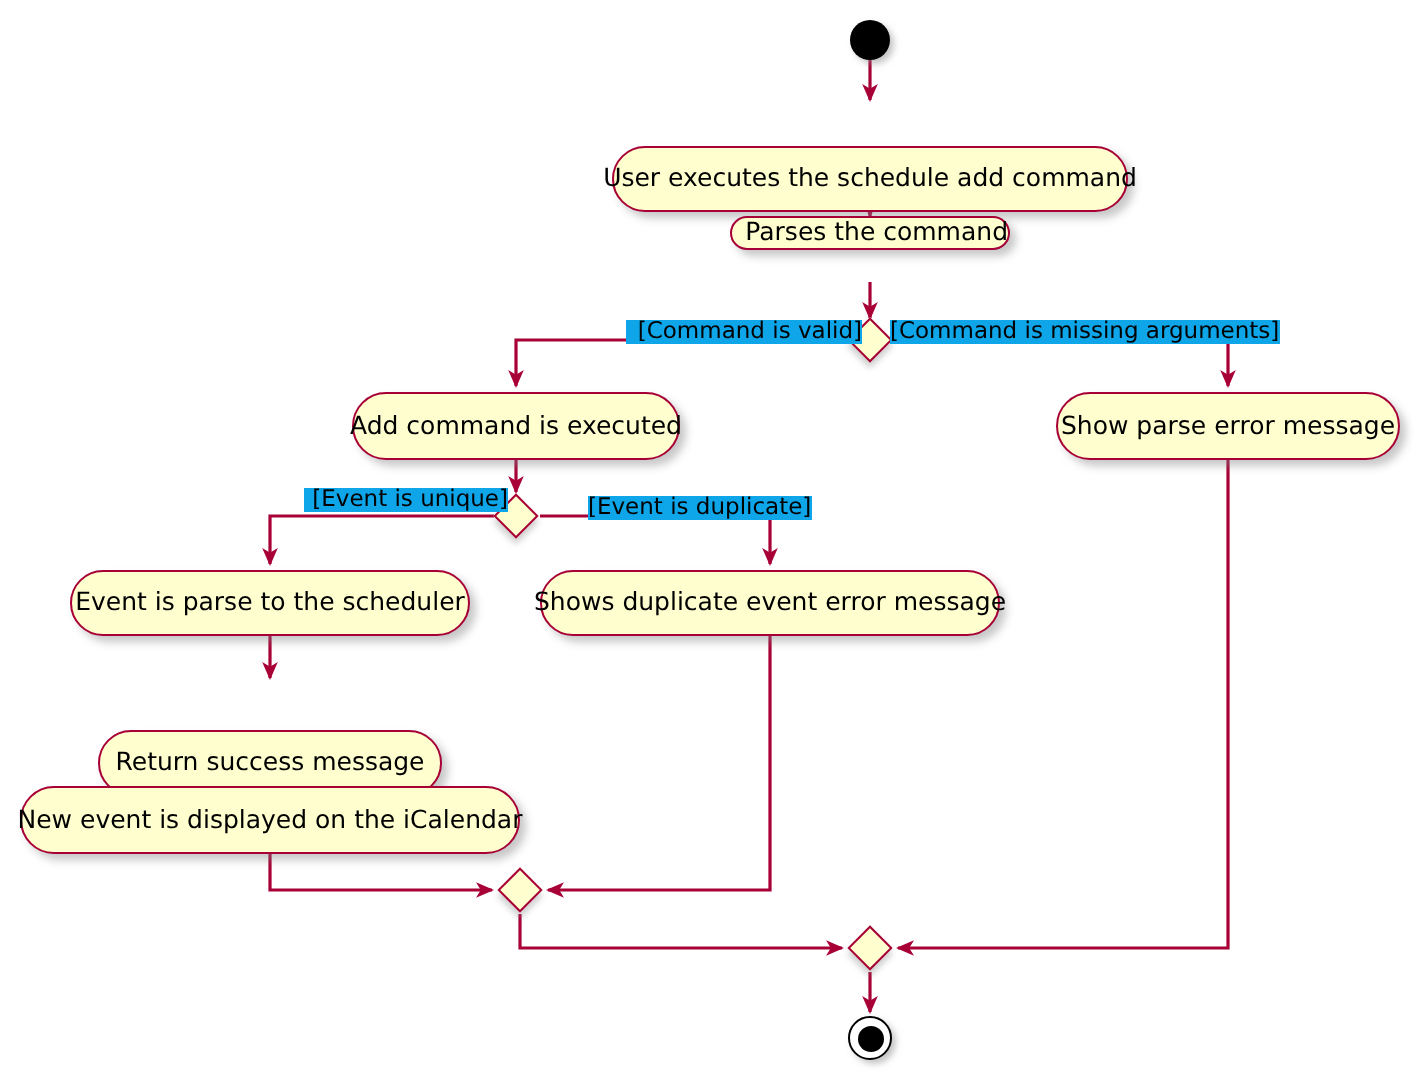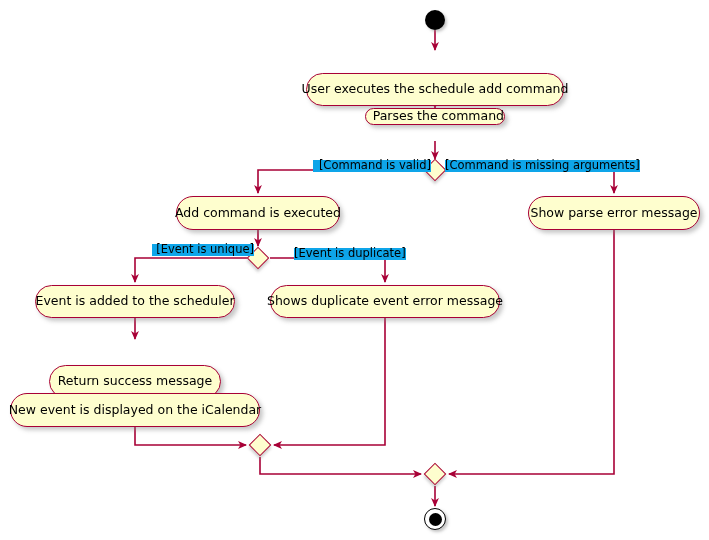--- a/index.html
+++ b/index.html
@@ -142,21 +142,21 @@
 
   <div class="node" style="left:176px; top:196px; width:164px; height:34px;">
     <span>Add command is executed</span>
   </div>
 
   <div class="node" style="left:528px; top:196px; width:172px; height:34px;">
     <span>Show parse error message</span>
   </div>
 
   <div class="node" style="left:35px; top:285px; width:200px; height:33px;">
-    <span>Event is added to the scheduler</span>
+    <span>Event is parse to the scheduler</span>
   </div>
 
   <div class="node" style="left:270px; top:285px; width:230px; height:33px;">
     <span>Shows duplicate event error message</span>
   </div>
 
   <div class="node" style="left:49px; top:340px; width:172px; height:33px;margin-top:25px;">
     <span>Return success message</span>
   </div>
 

